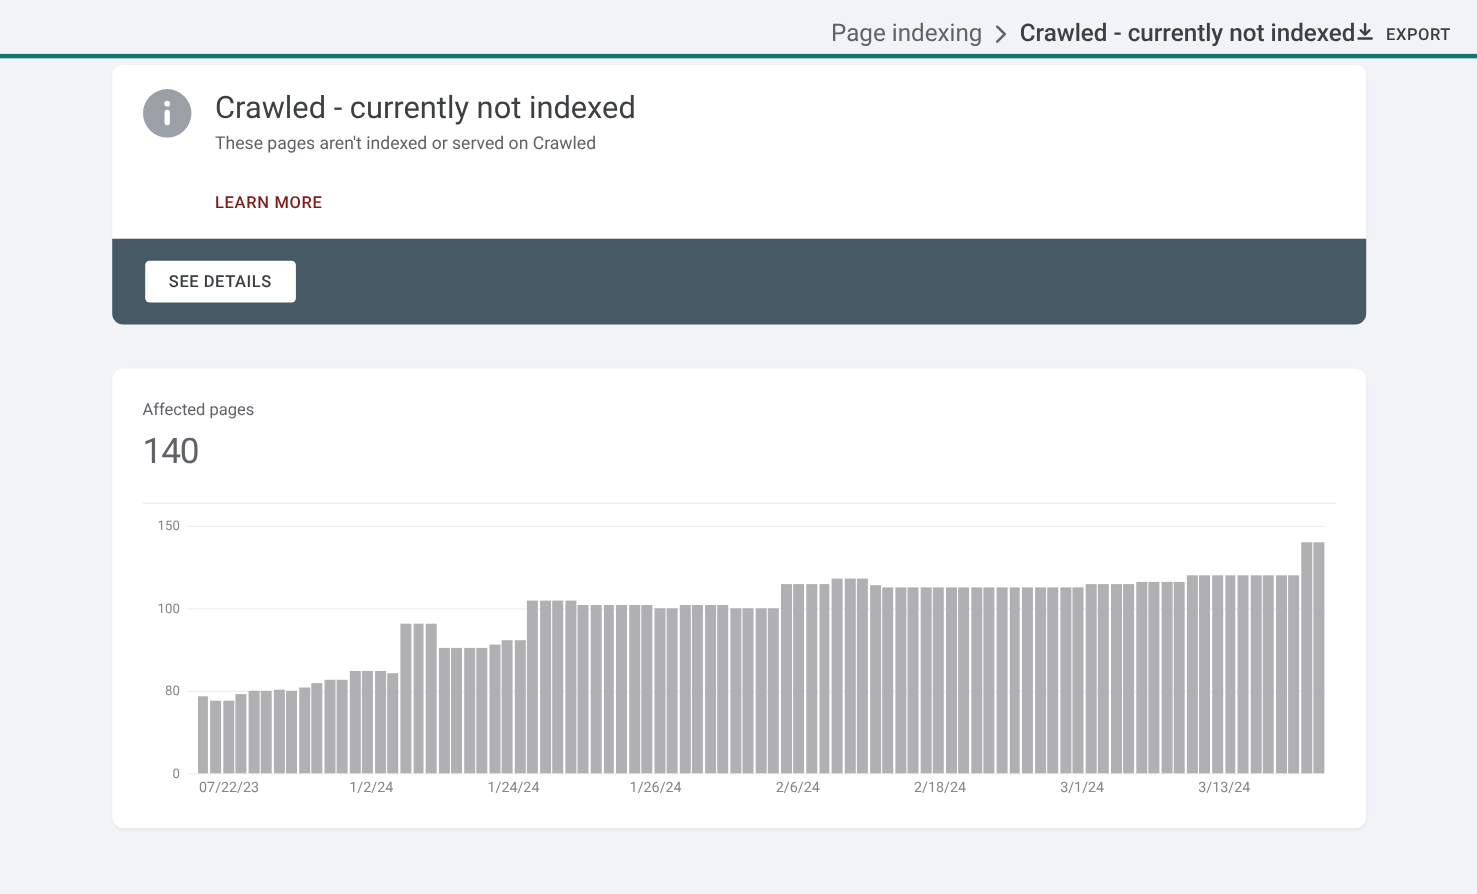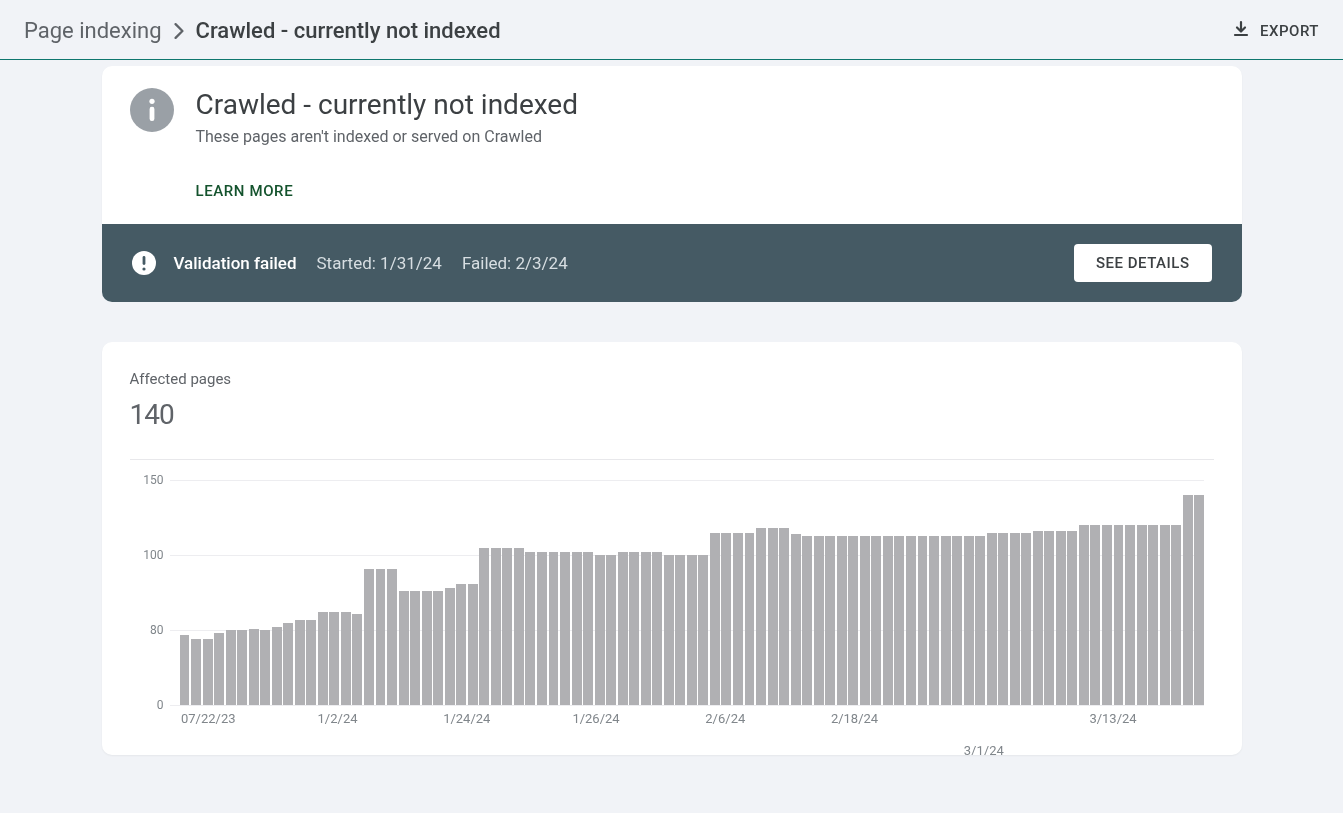--- a/index.html
+++ b/index.html
@@ -7,23 +7,23 @@
       font-family: Roboto, Arial, sans-serif;
       background: #f1f3f7;
       color: #202124;
       width: 1343px;
       height: 813px;
       overflow: hidden;
     }
     .header-bar {
       display: flex;
       align-items: center;
-      justify-content: space-between;
-      padding: 18px 24px 16px 24px;
-      border-bottom: 1px solid #0f766e;
+      justify-content: flex-end;
+      padding: 18px 24px 6px 24px;
+      border-bottom: 4px solid #0f766e;
     }
     .breadcrumb {
       display: flex;
       align-items: center;
       gap: 12px;
       font-size: 22px;
       color: #3c4043;
     }
     .breadcrumb .parent { color: #5f6368; font-weight: 400; }
     .breadcrumb .current { color: #3c4043; font-weight: 500; }
@@ -54,21 +54,21 @@
     .info-icon-circ {
       width: 44px; height: 44px; border-radius: 50%;
       background: #9aa0a6; display:flex; align-items:center; justify-content:center;
       flex-shrink: 0;
     }
     .info-title { font-size: 28px; color: #3c4043; font-weight: 400; margin-bottom: 6px;}
     .info-sub { font-size: 16px; color: #5f6368; }
     .learn-more {
       margin-top: 36px; margin-left: 66px;
       font-size: 15px; font-weight: 500; letter-spacing: 0.6px;
-      color: #14532d; cursor: pointer;
+      color: #7f1d1d; cursor: pointer;
     }
     .validation-bar {
       background: #455a64;
       color: #fff;
       display:flex; align-items:center; justify-content: space-between;
       padding: 20px 30px;
       border-bottom-left-radius: 10px;
       border-bottom-right-radius: 10px;
     }
     .vbar-left { display:flex; align-items:center; gap: 18px; font-size: 17px;}
@@ -83,21 +83,21 @@
       padding: 10px 22px; border-radius: 4px;
       font-size: 15px; font-weight: 500; letter-spacing: 0.5px;
       cursor: pointer;
     }
     .chart-card {
       margin-top: 40px;
       padding: 28px 28px 20px 28px;
     }
     .chart-header { margin-bottom: 28px; }
     .metric-label { font-size: 15px; color: #5f6368; margin-bottom: 10px;}
-    .metric-value { font-size: 28px; color: #5f6368; font-weight: 400; letter-spacing: -1px;}
+    .metric-value { font-size: 32px; color: #5f6368; font-weight: 400; letter-spacing: -1px;}
     .chart-area {
       border-top: 1px solid #e8e8eb;
       padding-top: 20px;
       position: relative;
     }
     .plot-zone {
       position: relative;
       height: 225px;
       margin-left: 40px;
       margin-right: 10px;
@@ -165,31 +165,20 @@
       </div>
       <div>
         <div class="info-title">Crawled - currently not indexed</div>
         <div class="info-sub">These pages aren't indexed or served on Crawled</div>
       </div>
     </div>
     <div class="learn-more">LEARN MORE</div>
   </div>
 
   <div class="validation-bar">
-    <div class="vbar-left">
-      <span class="excl">
-        <svg width="6" height="16" viewBox="0 0 6 16">
-            <rect x="1.6" y="1" width="2.8" height="9" rx="1.4" fill="#455a64"></rect>
-            <circle cx="3" cy="14" r="1.6" fill="#455a64"></circle>
-          </svg>
-      </span>
-      <span class="status">Validation failed</span>
-      <span class="meta">Started: 1/31/24</span>
-      <span class="meta">Failed: 2/3/24</span>
-    </div>
     <div class="see-details">SEE DETAILS</div>
   </div>
 
   <div class="card chart-card">
     <div class="chart-header">
       <div class="metric-label">Affected pages</div>
       <div class="metric-value">140</div>
     </div>
     <div class="chart-area">
       <div class="plot-zone" id="plot-zone">
@@ -293,19 +282,19 @@
             <div class="bar" style="height: 210px;"></div>
           </div>
         </div>
       <div class="xaxis-row" id="xaxis-row">
           <div class="xtick" style="left: 3.75%;">07/22/23</div>
           <div class="xtick" style="left: 16.25%;">1/2/24</div>
           <div class="xtick" style="left: 28.75%;">1/24/24</div>
           <div class="xtick" style="left: 41.25%;">1/26/24</div>
           <div class="xtick" style="left: 53.75%;">2/6/24</div>
           <div class="xtick" style="left: 66.25%;">2/18/24</div>
-          <div class="xtick" style="left: 78.75%; margin-top: 32px;">3/1/24</div>
+          <div class="xtick" style="left: 78.75%;">3/1/24</div>
           <div class="xtick" style="left: 91.25%;">3/13/24</div>
         </div>
     </div>
   </div>
 
 </div>
 
 </body></html>

